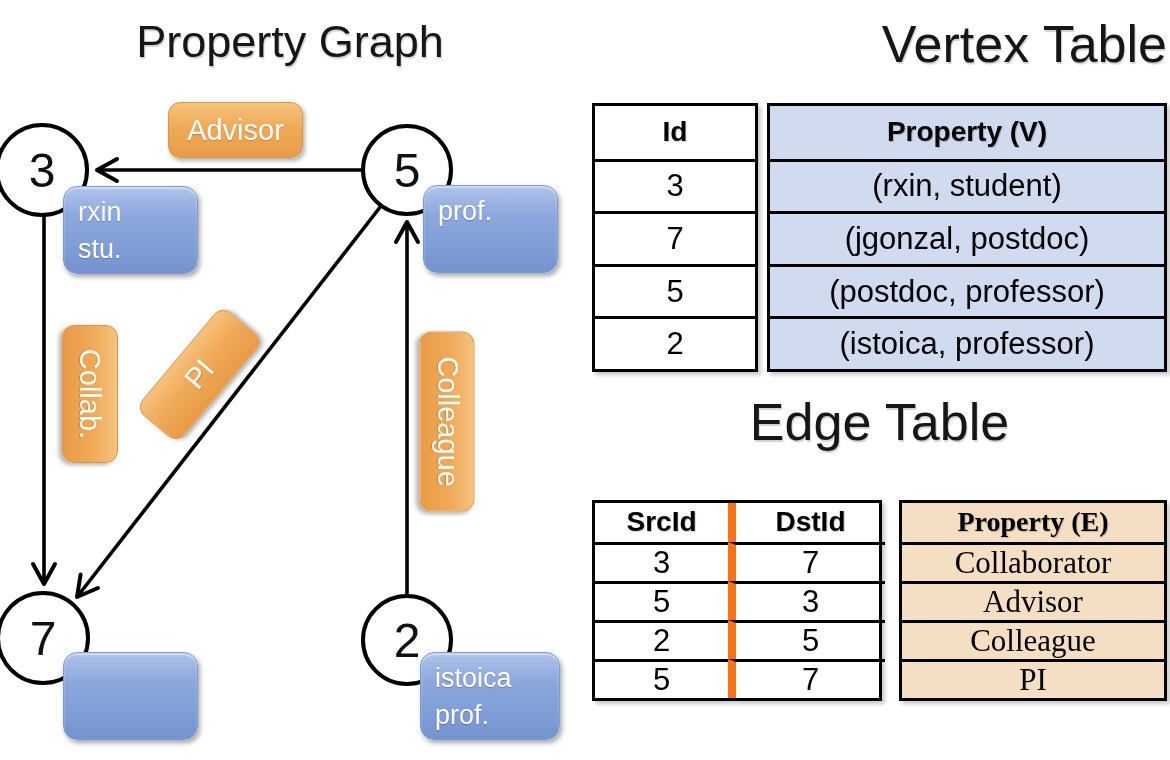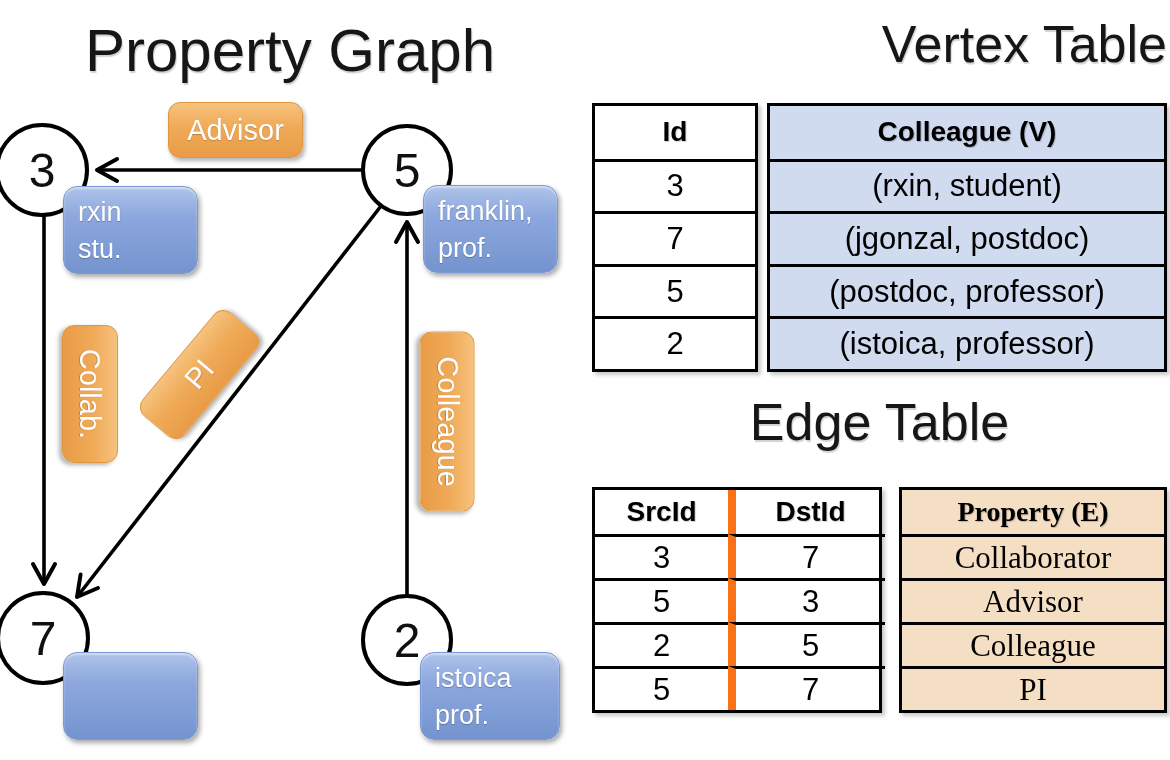--- a/index.html
+++ b/index.html
@@ -2,21 +2,21 @@
 <html><head>
 <meta charset="utf-8">
 <style>
   html,body{margin:0;padding:0;background:#ffffff;}
   .canvas{
     position:relative;width:1170px;height:760px;overflow:hidden;
     font-family:"Liberation Sans", sans-serif;background:#ffffff;
   }
   .title{
     position:absolute;text-align:center;color:#161616;
-    font-size:60px;letter-spacing:0px;white-space:nowrap;
+    font-size:45px;letter-spacing:0px;white-space:nowrap;
     text-shadow:1px 2px 1px rgba(0,0,0,0.18);
   }
   .graph-title{left:60px;top:16px;width:460px;}
   .vertex-title{left:592px;top:14px;width:575px;font-size:52px;text-align:right;}
   .edge-title{left:592px;top:392px;width:575px;font-size:52px;}
 
   svg.graph-layer{position:absolute;left:0;top:0;}
 
   .node-num{
     position:absolute;width:64px;height:64px;display:flex;align-items:center;justify-content:center;
@@ -38,21 +38,21 @@
     background:linear-gradient(180deg,#F6C27D 0%,#EFAA58 45%,#E99B46 100%);
     border:1px solid #E09540;
     box-shadow:2px 3px 4px rgba(0,0,0,0.3);
     font-size:29px;display:flex;align-items:center;justify-content:center;
     text-shadow:0 1px 1px rgba(0,0,0,0.2);box-sizing:border-box;
   }
 
   
   .tbl{position:absolute;display:flex;}
   .vtable{left:592px;top:103px;width:575px;height:269px;gap:9px;}
-  .etable{left:592px;top:487px;width:575px;height:226px;gap:17px;}
+  .etable{left:592px;top:487px;width:575px;height:226px;gap:17px;align-items:center;}
   .subtbl{
     border:3px solid #000;box-sizing:border-box;display:grid;
     grid-template-rows:repeat(5,1fr);background:#fff;
     box-shadow:3px 3px 4px rgba(0,0,0,0.22);
   }
   .cell{
     display:flex;align-items:center;justify-content:center;
     font-size:31px;color:#000000;box-sizing:border-box;white-space:nowrap;
   }
   .cell.hdr{font-weight:bold;font-size:28px;text-shadow:1px 1px 1px rgba(0,0,0,0.2);}
@@ -95,21 +95,20 @@
   <div class="node-num" style="left:10px;top:138px;">3</div>
   <div class="node-num" style="left:375px;top:138px;">5</div>
   <div class="node-num" style="left:11px;top:606px;">7</div>
   <div class="node-num" style="left:375px;top:608px;">2</div>
 
   <div class="prop-box" style="left:63px;top:186px;width:135px;height:88px;">
     <span>rxin</span>
     <span>stu.</span>
   </div>
   <div class="prop-box" style="left:423px;top:185px;width:135px;height:88px;">
-    <span>franklin,</span>
     <span>prof.</span>
   </div>
   <div class="prop-box" style="left:63px;top:652px;width:135px;height:88px;">
   </div>
   <div class="prop-box" style="left:420px;top:652px;width:140px;height:88px;">
     <span>istoica</span>
     <span>prof.</span>
   </div>
 
   <div class="edge-label" style="left:168px;top:102px;width:135px;height:56px;">Advisor</div>
@@ -119,21 +118,21 @@
 
   <div class="tbl vtable">
     <div class="subtbl vt-id">
       <div class="cell hdr">Id</div>
       <div class="cell rborder">3</div>
       <div class="cell rborder">7</div>
       <div class="cell rborder">5</div>
       <div class="cell rborder">2</div>
     </div>
     <div class="subtbl vt-prop">
-      <div class="cell hdr blue-fill">Colleague (V)</div>
+      <div class="cell hdr blue-fill">Property (V)</div>
       <div class="cell rborder blue-fill">(rxin, student)</div>
       <div class="cell rborder blue-fill">(jgonzal, postdoc)</div>
       <div class="cell rborder blue-fill">(postdoc, professor)</div>
       <div class="cell rborder blue-fill">(istoica, professor)</div>
     </div>
   </div>
 
   <div class="tbl etable">
     <div class="subtbl et-src-dst" style="grid-template-rows:repeat(5,1fr);display:grid;">
       <div class="cell hdr">SrcId</div>

